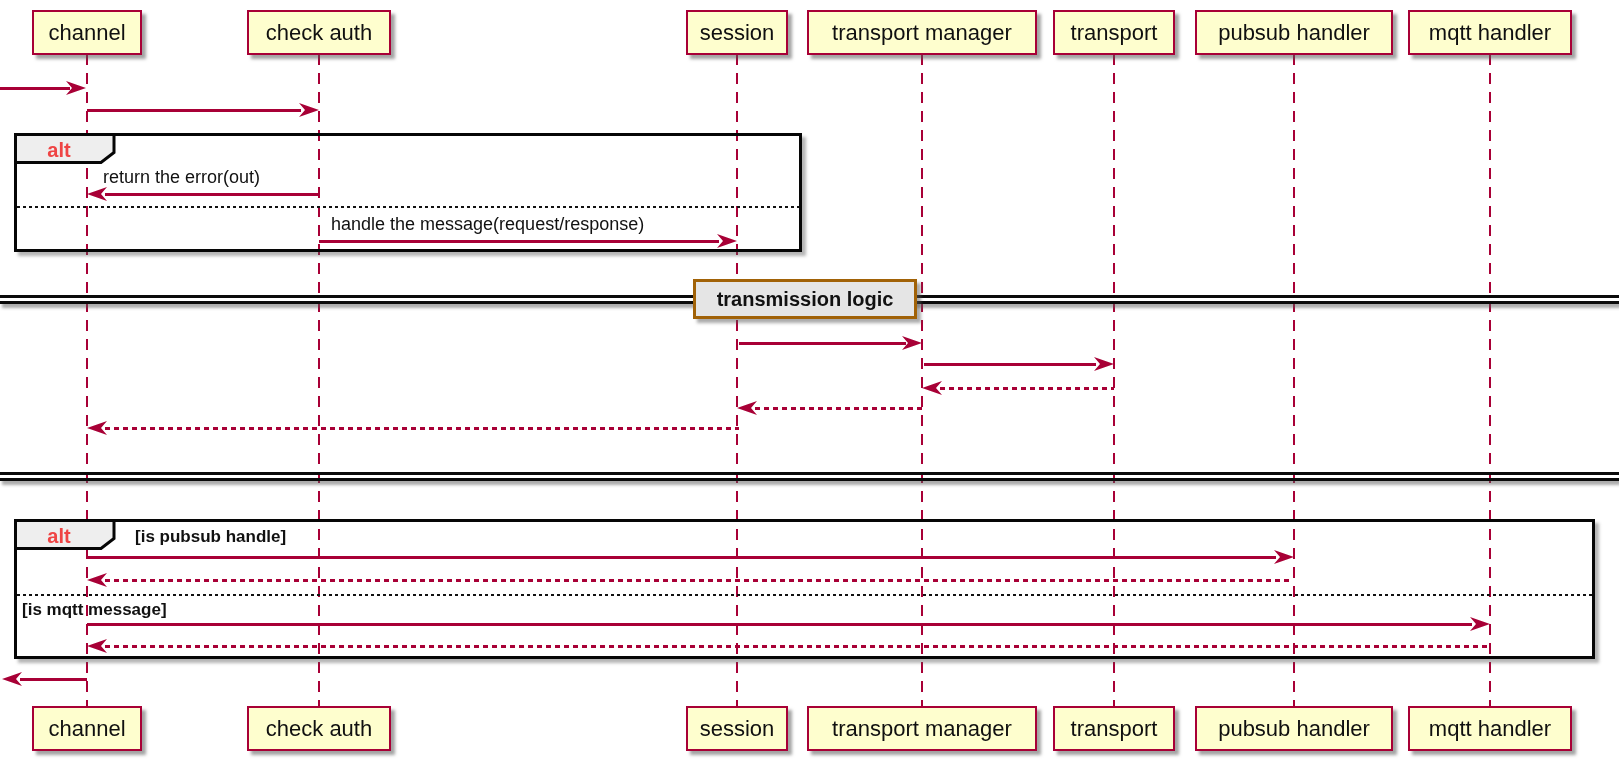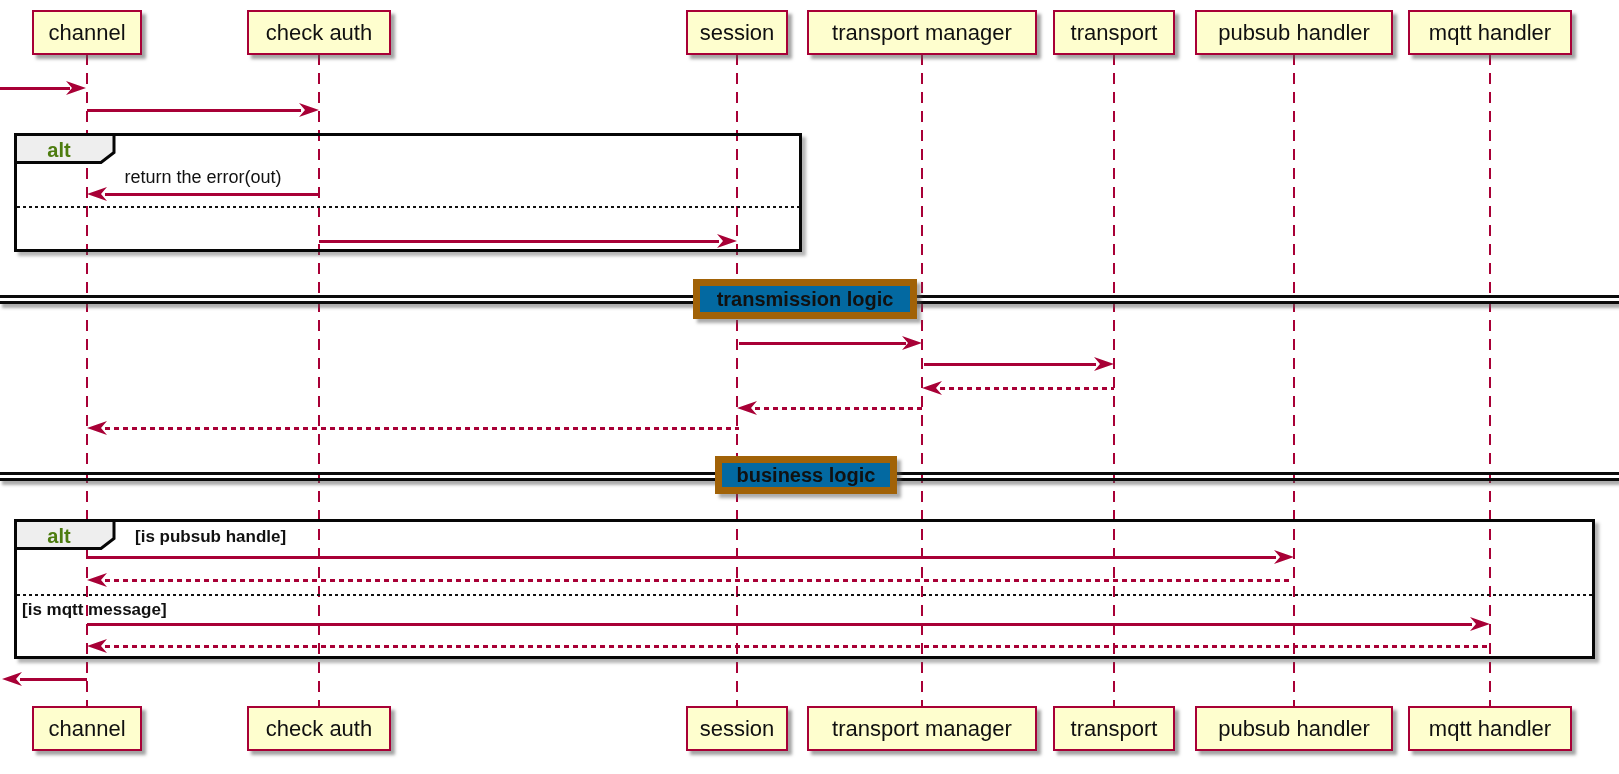--- a/index.html
+++ b/index.html
@@ -12,34 +12,34 @@
   .pbox { position: absolute; height: 45px; background: #FEFECE; border: 2.5px solid var(--accent);
     box-shadow: 4px 4px 3px rgba(90,90,90,0.55); display: flex; align-items: center; justify-content: center;
     font-size: 22px; color: #101010; white-space: nowrap; }
 
   .aline { position: absolute; height: 2.5px; background: var(--accent); }
   .aline.dashed { background: repeating-linear-gradient(90deg, var(--accent) 0 5px, transparent 5px 9px); }
   .ahead { position: absolute; width: 20px; height: 14px; background: var(--accent); }
   .ahead.r { clip-path: polygon(0 0, 100% 50%, 0 100%, 30% 50%); }
   .ahead.l { clip-path: polygon(100% 0, 0 50%, 100% 100%, 70% 50%); }
 
-  .mlabel { position: absolute; font-size: 18px; color: #111; text-align: center; white-space: nowrap; }
+  .mlabel { position: absolute; font-size: 18px; color: #111; text-align: left; white-space: nowrap; }
 
   .frame { position: absolute; border: 3px solid #060606; box-shadow: 4px 4px 3px rgba(90,90,90,0.45); }
   .alt-tab-svg { position: absolute; left: -3px; top: -3px; }
   .alt-label { position: absolute; left: 0; top: 3px; width: 84px; text-align: center;
-    font-weight: bold; font-size: 20px; color: #4d7c0f; }
+    font-weight: bold; font-size: 20px; color: #ef4444; }
   .guard { position: absolute; font-weight: bold; font-size: 17px; color: #111; white-space: nowrap; }
   .else-sep { position: absolute; left: 0; height: 2px;
     background: repeating-linear-gradient(90deg, #111 0 3px, transparent 3px 6px); }
 
   .divider-lines { position: absolute; left: 0; width: 1619px; height: 9px;
     border-top: 3px solid #0a0a0a; border-bottom: 3px solid #0a0a0a;
     box-shadow: 2px 4px 3px rgba(90,90,90,0.5); }
-  .divider-label { position: absolute; background: #0369a1; border: 7px solid #a16207;
+  .divider-label { position: absolute; background: #e5e5e5; border: 3px solid #a16207;
     box-shadow: 4px 4px 3px rgba(90,90,90,0.5); display: flex; align-items: center; justify-content: center;
     font-weight: bold; font-size: 20px; color: #111; white-space: nowrap; }
 </style>
 </head>
 <body>
 
 <div id="canvas">
 
   <div class="lifeline" style="left:86px;"></div>
   <div class="lifeline" style="left:318px;"></div>
@@ -68,20 +68,21 @@
         <path d="M1.5,1.5 H100 V19.5 L87,29.5 H1.5 Z" fill="#EEEEEE" stroke="#060606" stroke-width="3"></path>
       </svg>
     <span class="alt-label">alt</span>
     <div class="else-sep" style="top:70px; width:782px;"></div>
   </div>
 
   <div class="mlabel" style="left:103px; top:167px; width:200px;">return the error(out)</div>
   <div class="ahead l" style="left:87px; top:187px;"></div>
   <div class="aline" style="left:105px; top:193px; width:214px;"></div>
 
+  <div class="mlabel" style="left:331px; top:214px; width:390px;">handle the message(request/response)</div>
   <div class="aline" style="left:319px; top:240px; width:400px;"></div>
   <div class="ahead r" style="left:717px; top:234px;"></div>
 
   <div class="divider-lines" style="top:295px;"></div>
   <div class="divider-label" style="left:693px; top:279px; width:224px; height:40px;">transmission logic</div>
 
   <div class="aline" style="left:739px; top:342px; width:167px;"></div>
   <div class="ahead r" style="left:902px; top:336px;"></div>
 
   <div class="aline" style="left:924px; top:363px; width:172px;"></div>
@@ -90,21 +91,20 @@
   <div class="ahead l" style="left:922px; top:381px;"></div>
   <div class="aline dashed" style="left:940px; top:387px; width:174px;"></div>
 
   <div class="ahead l" style="left:737px; top:401px;"></div>
   <div class="aline dashed" style="left:755px; top:407px; width:167px;"></div>
 
   <div class="ahead l" style="left:87px; top:421px;"></div>
   <div class="aline dashed" style="left:105px; top:427px; width:634px;"></div>
 
   <div class="divider-lines" style="top:472px;"></div>
-  <div class="divider-label" style="left:715px; top:456px; width:182px; height:38px;">business logic</div>
 
   <div class="frame" style="left:14px; top:519px; width:1581px; height:140px;">
     <svg class="alt-tab-svg" width="102" height="31" viewBox="0 0 102 31">
         <path d="M1.5,1.5 H100 V19.5 L87,29.5 H1.5 Z" fill="#EEEEEE" stroke="#060606" stroke-width="3"></path>
       </svg>
     <span class="alt-label">alt</span>
     <span class="guard" style="left:118px; top:5px;">[is pubsub handle]</span>
     <div class="else-sep" style="top:72px; width:1575px;"></div>
     <span class="guard" style="left:5px; top:78px;text-align:center;">[is mqtt message]</span>
   </div>

